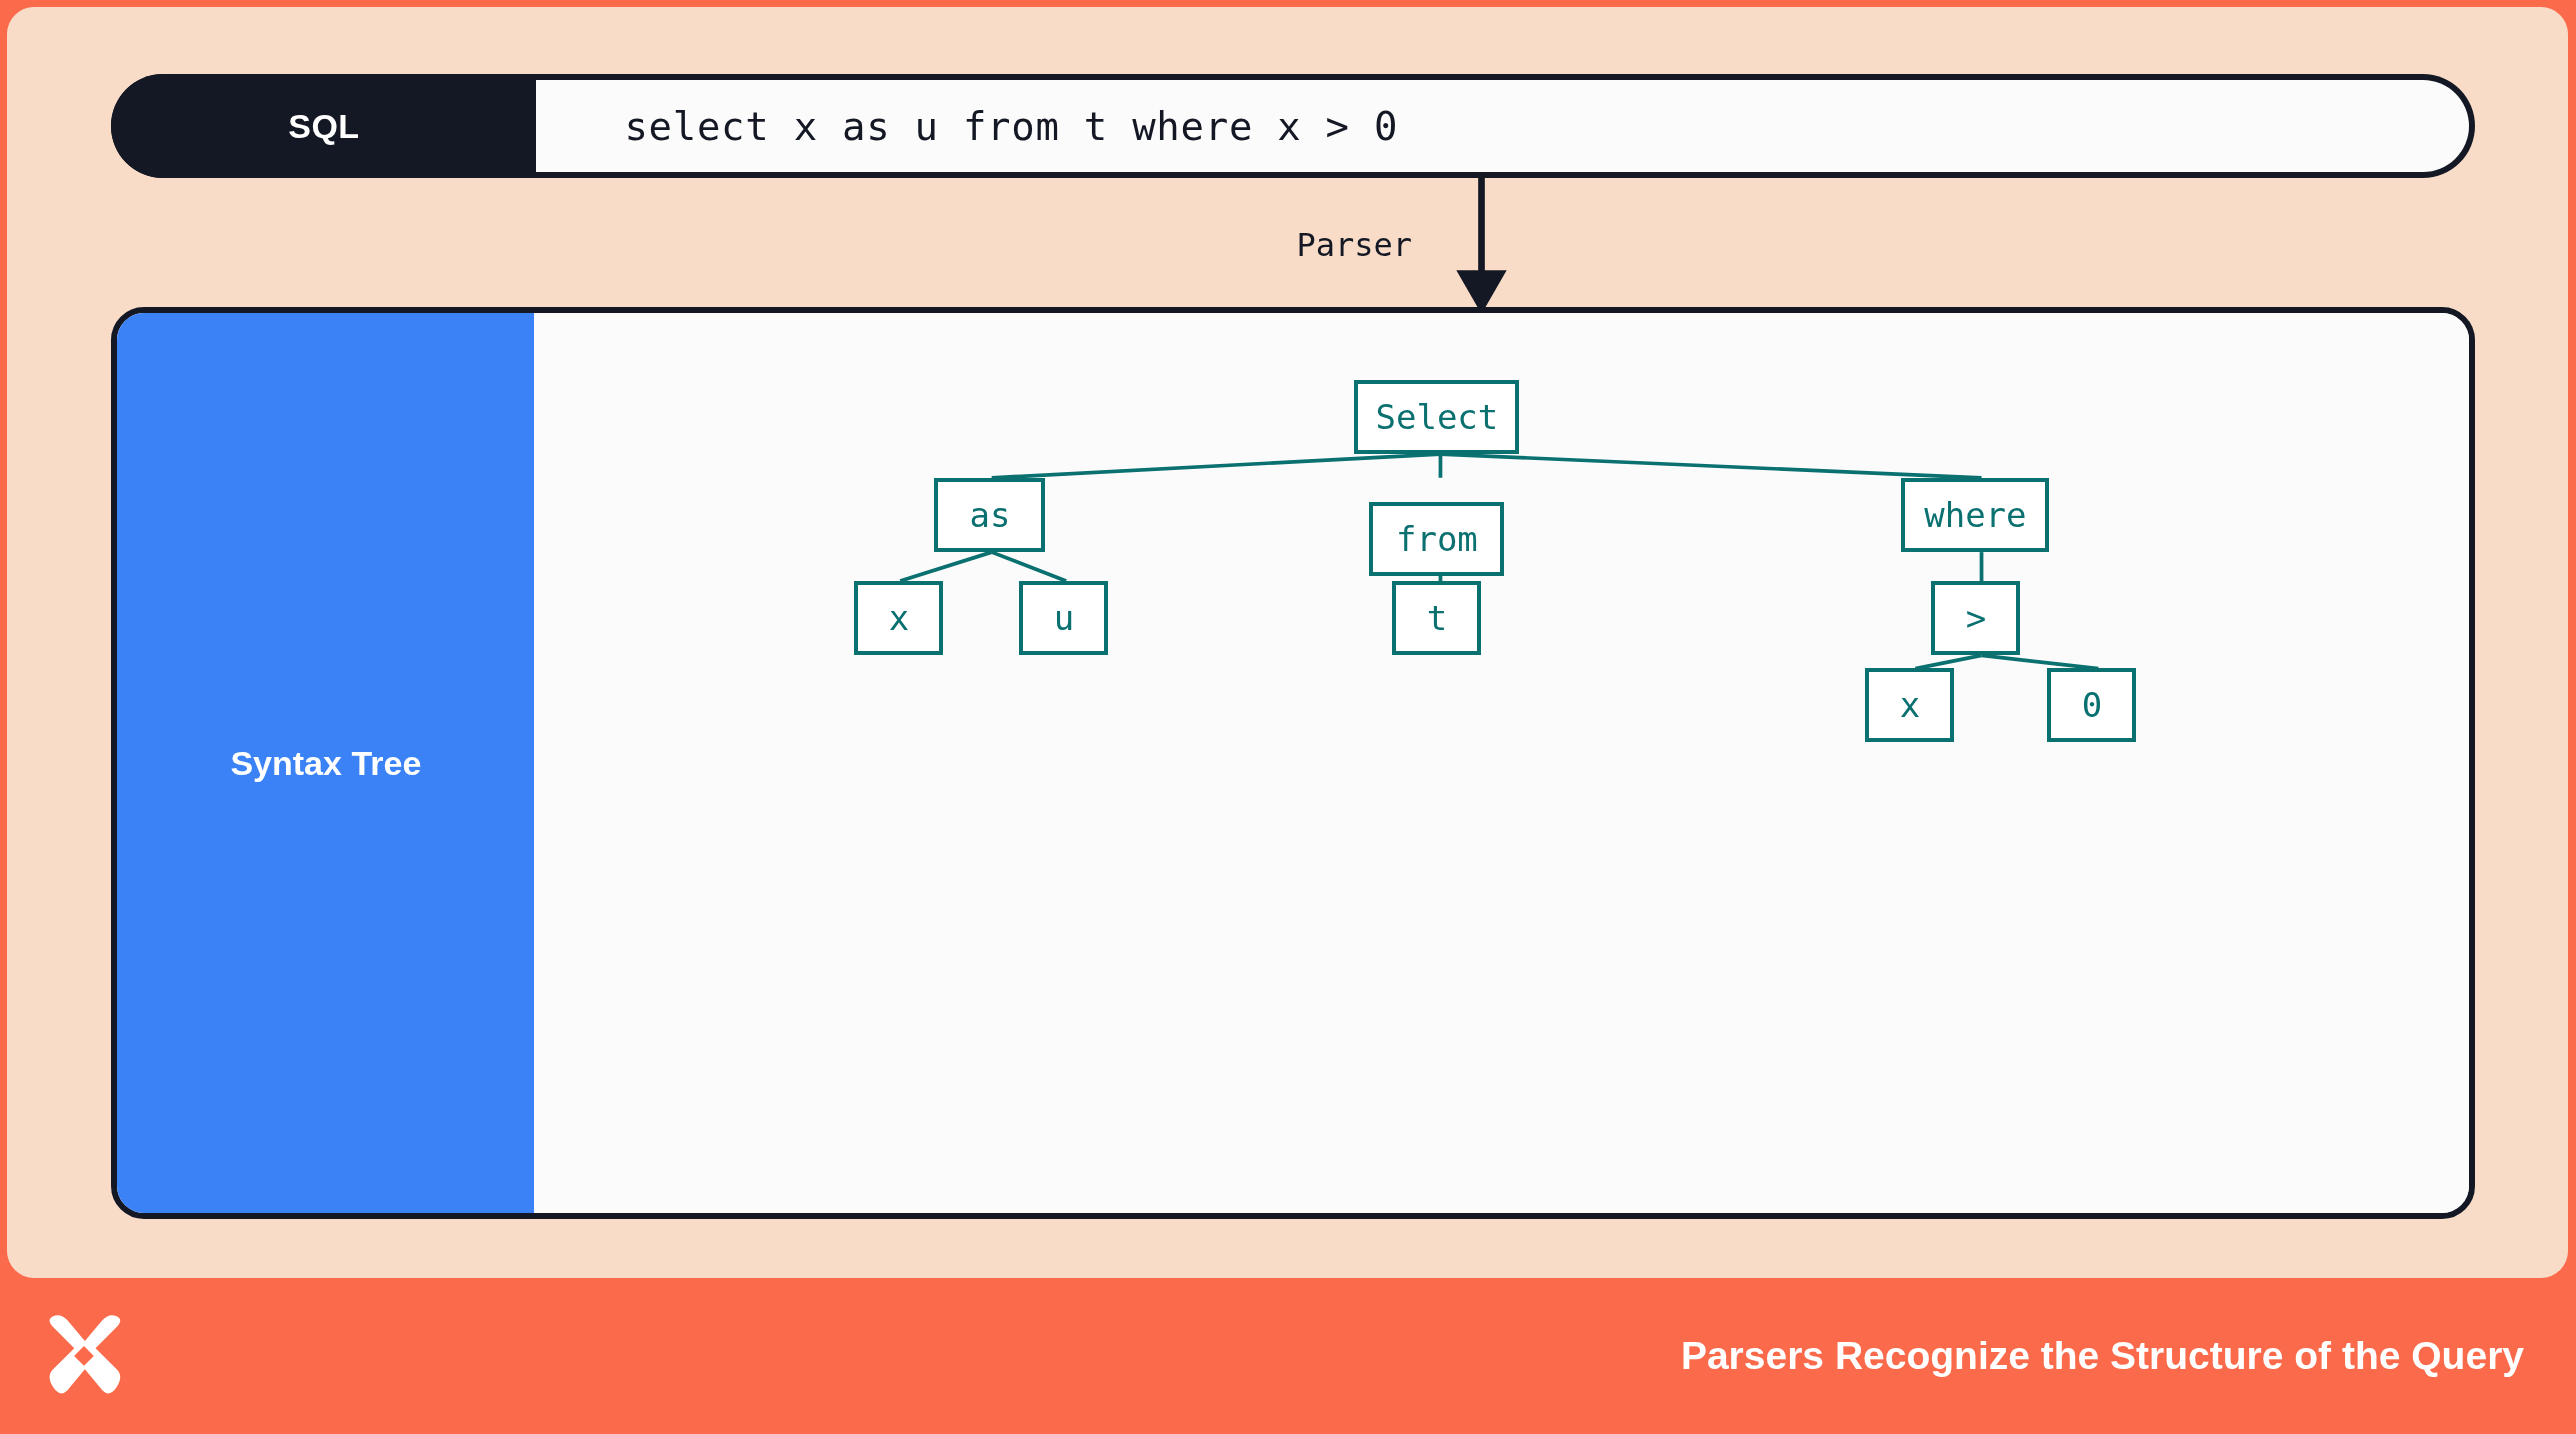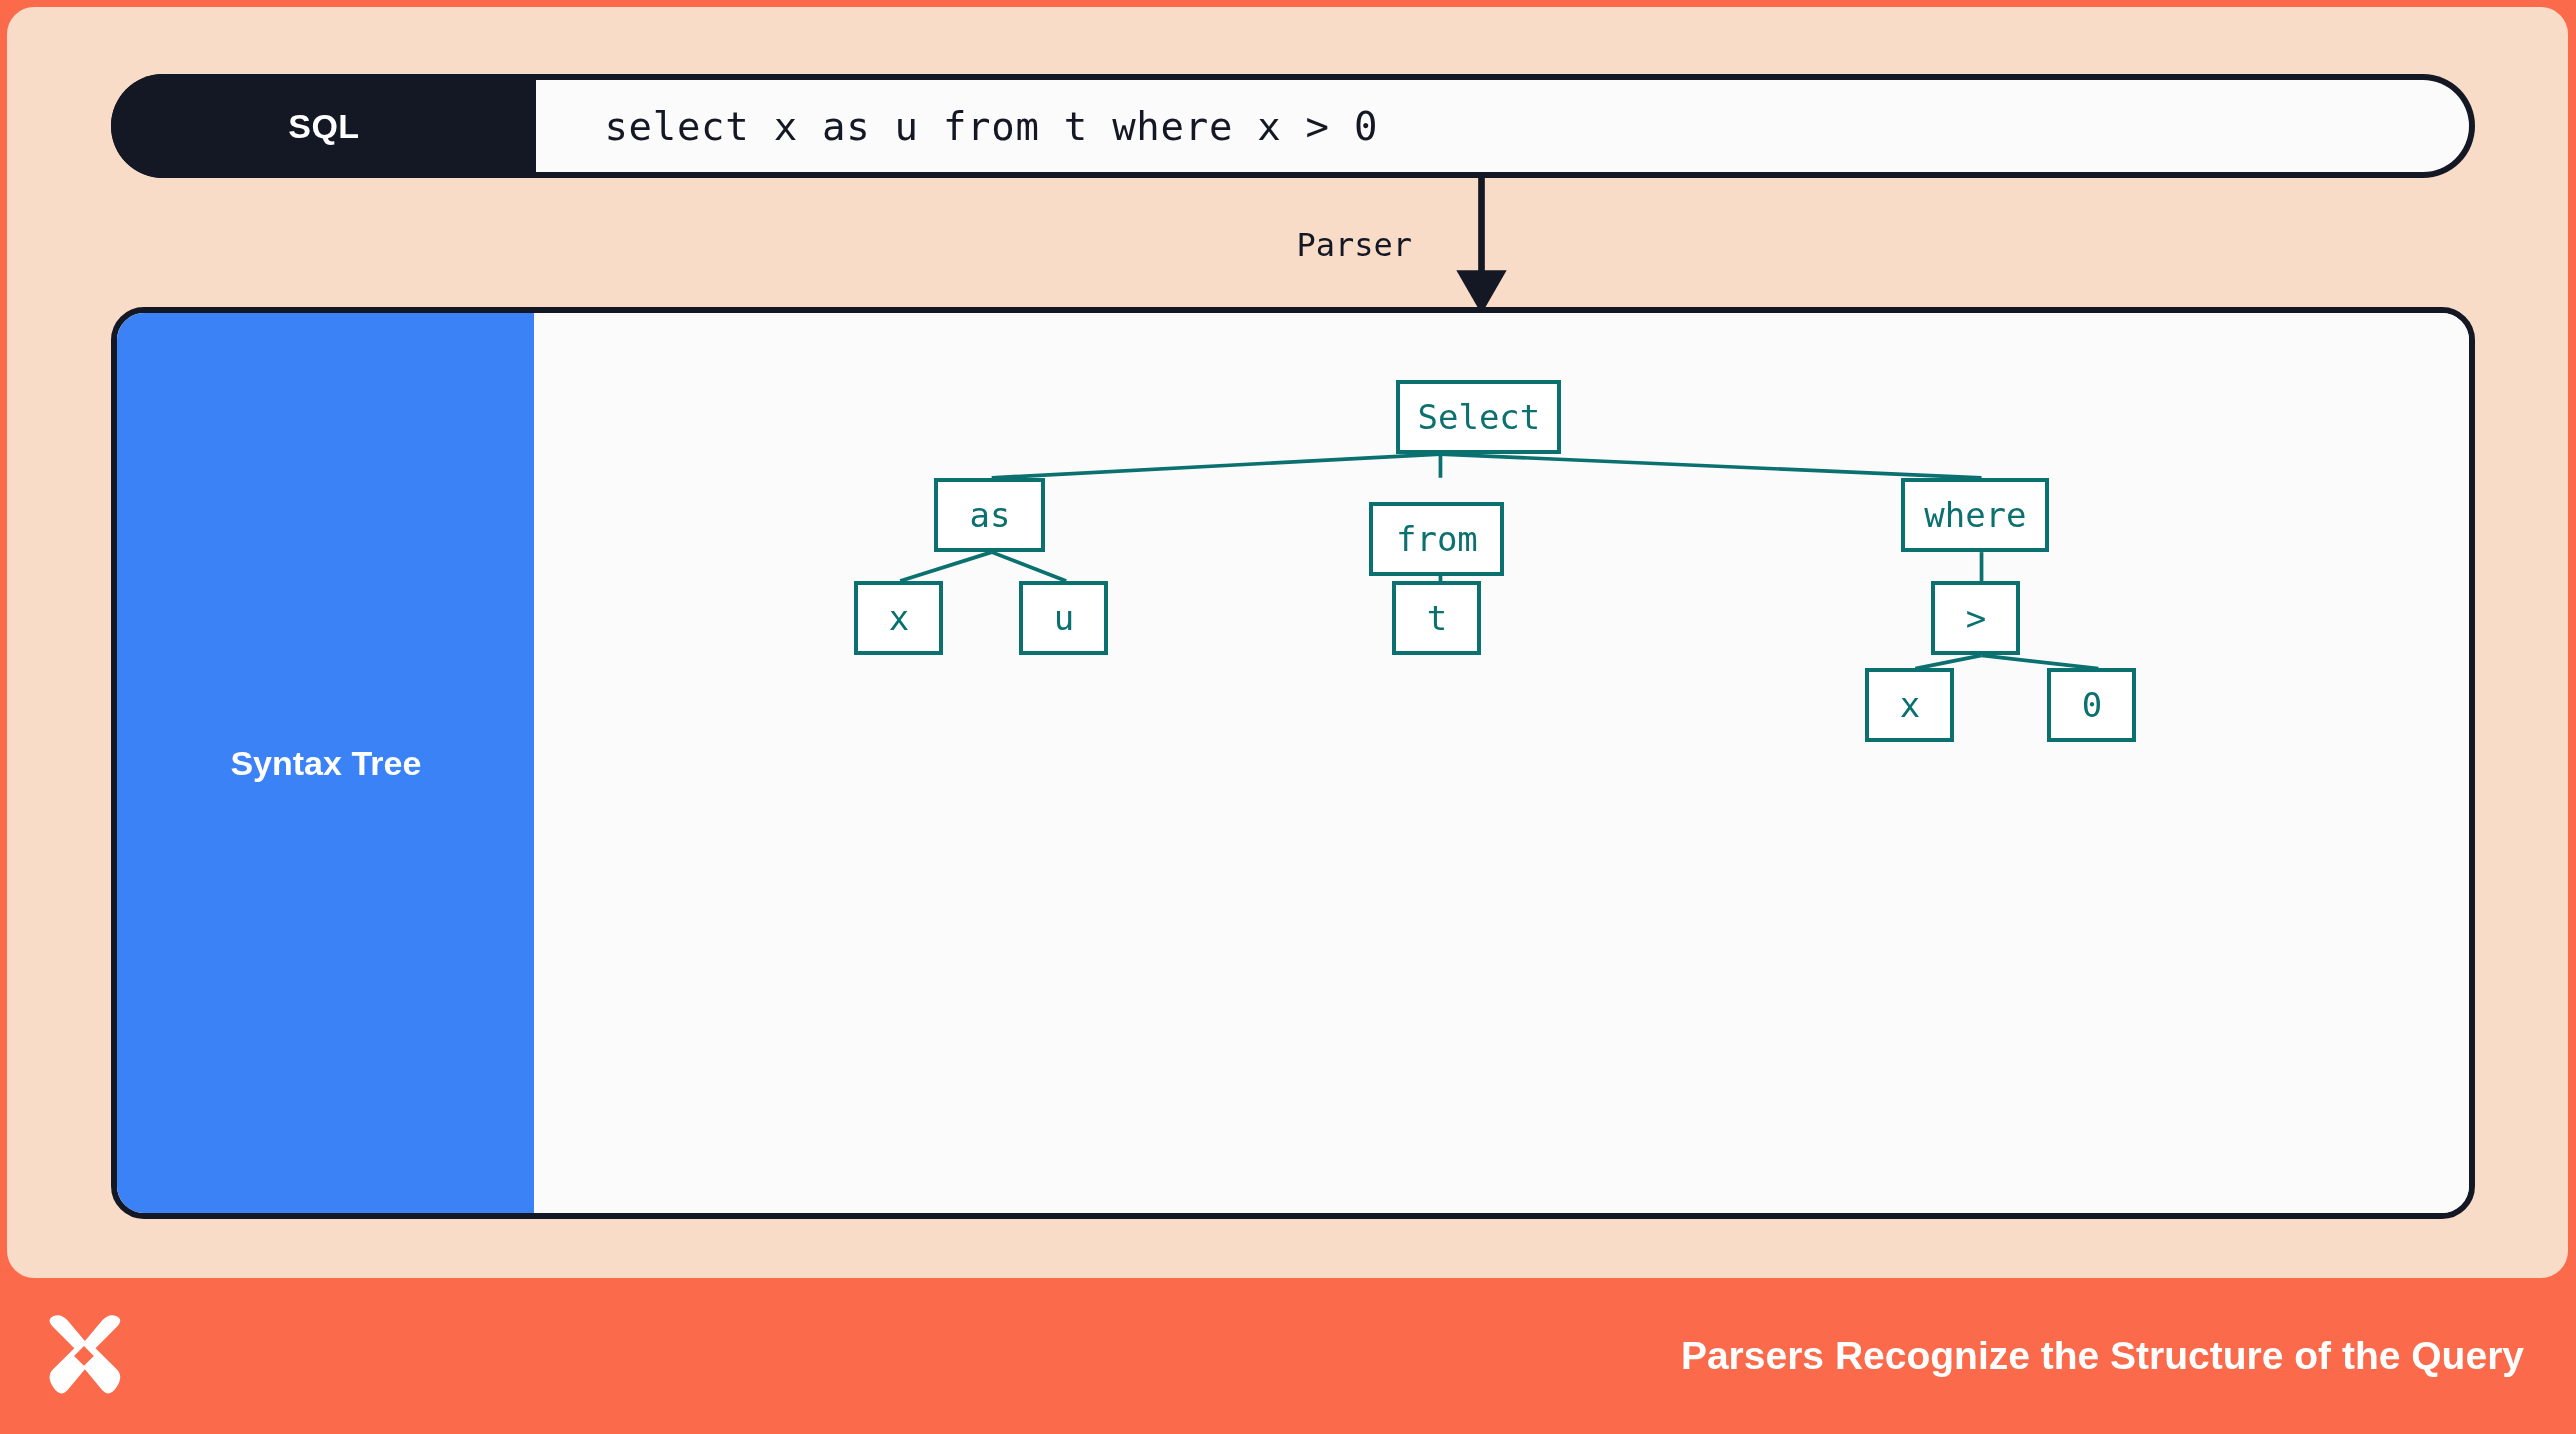--- a/index.html
+++ b/index.html
@@ -57,21 +57,21 @@
     font-weight: 700;
     letter-spacing: 0.4px;
   }
   .sql-value {
     flex: 1 1 auto;
     background: #FBFBFB;
     display: flex;
     align-items: center;
     margin: 6px 6px 6px 0;
     border-radius: 0 46px 46px 0;
-    padding-left: 68px;
+    padding-left: 88px;
   }
   .sql-value-text {
     font-family: "DejaVu Sans Mono", monospace;
     font-size: 39px;
     color: #141824;
     letter-spacing: 0.7px;
     white-space: pre;
   }
 
   
@@ -207,21 +207,21 @@
             <line x1="1945" y1="461" x2="2102" y2="479" stroke="#0A7070" stroke-width="5"></line>
             <line x1="1945" y1="461" x2="1856" y2="479" stroke="#0A7070" stroke-width="5"></line>
             <line x1="1945" y1="322" x2="1945" y2="361" stroke="#0A7070" stroke-width="5"></line>
             <line x1="1218" y1="322" x2="1218" y2="361" stroke="#0A7070" stroke-width="5"></line>
             <line x1="615" y1="322" x2="715" y2="361" stroke="#0A7070" stroke-width="5"></line>
             <line x1="615" y1="322" x2="492" y2="361" stroke="#0A7070" stroke-width="5"></line>
             <line x1="1218" y1="190" x2="1945" y2="222" stroke="#0A7070" stroke-width="5"></line>
             <line x1="1218" y1="190" x2="1218" y2="222" stroke="#0A7070" stroke-width="5"></line>
             <line x1="1218" y1="190" x2="615" y2="222" stroke="#0A7070" stroke-width="5"></line>
           </svg>
-      <div class="node" style="left: 820px; top: 67px; width: 165px; height: 74px; margin-left: 42px;">
+      <div class="node" style="left: 820px; top: 67px; width: 165px; height: 74px;">
             <span class="node-label">Select</span>
           </div>
           <div class="node" style="left: 400px; top: 165px; width: 111px; height: 74px; align-items: center;">
             <span class="node-label">as</span>
           </div>
           <div class="node" style="left: 835px; top: 165px; width: 135px; height: 74px; margin-top: 24px;">
             <span class="node-label">from</span>
           </div>
           <div class="node" style="left: 1367px; top: 165px; width: 148px; height: 74px;">
             <span class="node-label">where</span>

